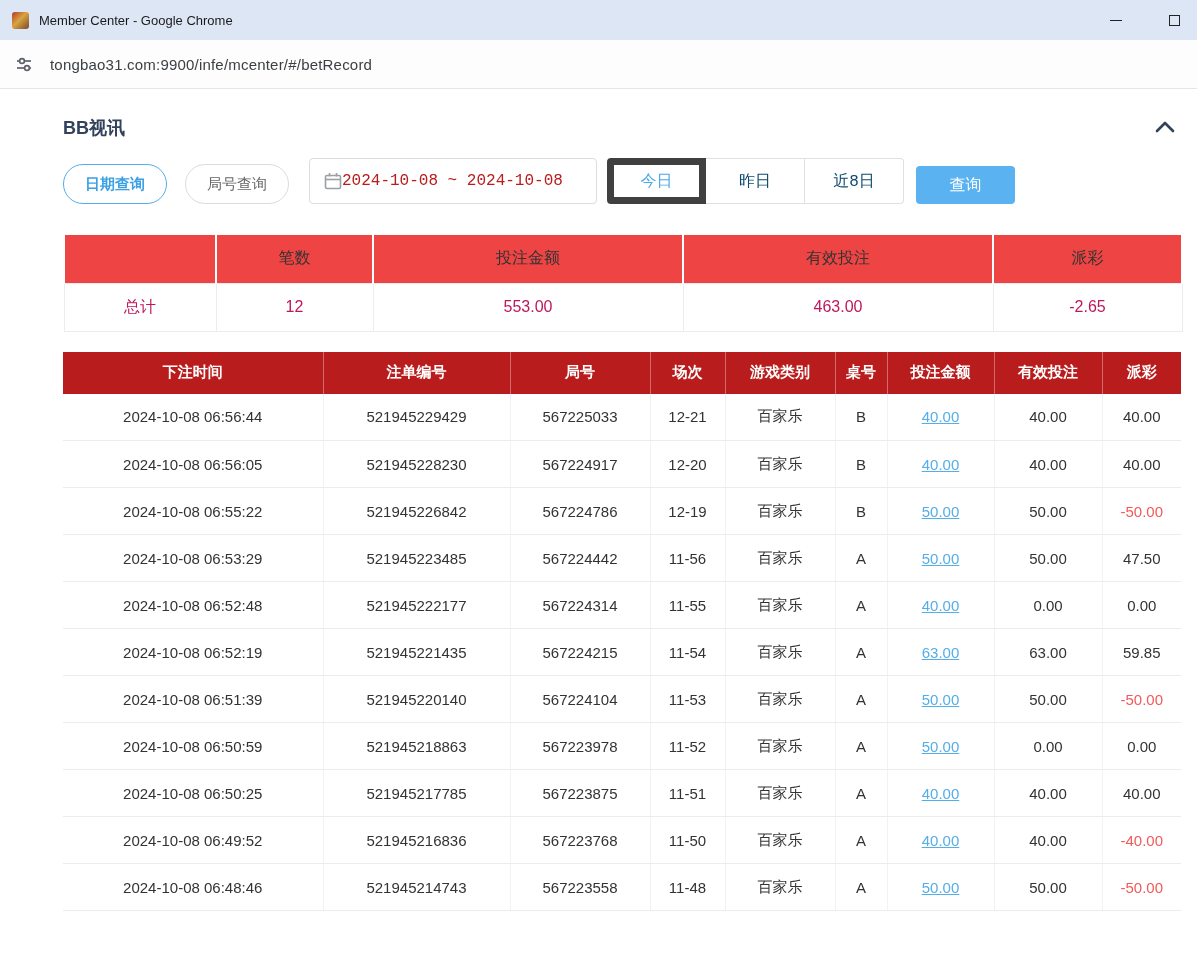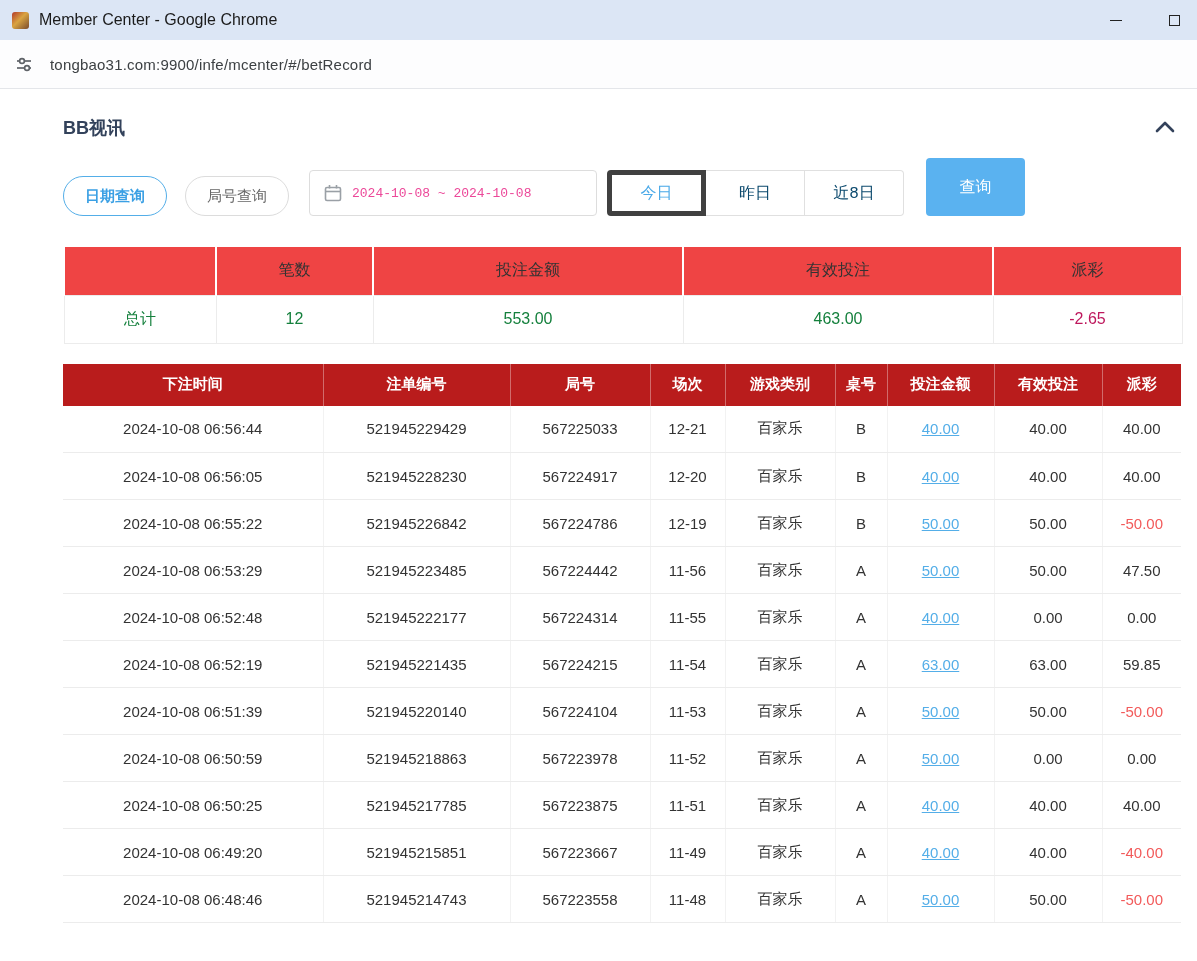--- a/index.html
+++ b/index.html
@@ -8,21 +8,21 @@
   
   .titlebar {
     height:40px; background:#dce6f5; display:flex; align-items:center;
     padding:0 12px; position:relative;
   }
   .favicon {
     width:17px; height:17px; border-radius:3px;
     background:linear-gradient(135deg,#b33a2a 0%, #d9a441 45%, #7a4a2b 100%);
     flex:0 0 auto;
   }
-  .title-text { font-size:16px; color:#1b1b1b; margin-left:10px; }
+  .title-text { font-size:13px; color:#1b1b1b; margin-left:10px; }
   .win-controls { margin-left:auto; display:flex; align-items:center; gap:40px; padding-right:2px; }
   .win-btn { width:18px; height:18px; display:flex; align-items:center; justify-content:center; cursor:default; }
   .min-glyph { width:12px; height:0; border-top:1.6px solid #222; display:block; }
   .max-glyph { width:11px; height:11px; border:1.6px solid #222; display:block; }
 
   .urlbar {
     height:49px; background:#fdfdfe; border-bottom:1px solid #e4e6ea;
     display:flex; align-items:center; padding:0 14px;
   }
   .url-text { font-size:15px; color:#3c4043; margin-left:16px; letter-spacing:.2px; }
@@ -40,46 +40,46 @@
     height:40px; width:104px; border-radius:20px; background:#fff;
     font-size:15px; display:flex; align-items:center; justify-content:center; cursor:pointer;
   }
   .pill-active { border:1px solid #54aee8; color:#3ba0e4; font-weight:bold; }
   .pill-inactive { border:1px solid #dcdcdc; color:#666; margin-left:18px; }
 
   .date-box {
     margin-left:20px; height:46px; width:288px; border:1px solid #ddd; border-radius:4px;
     display:flex; align-items:center; padding:0 14px; background:#fff; cursor:pointer;
   }
-  .date-text { font-size:13px; color:#ec4899; margin-left:10px; }
+  .date-text { font-size:16px; color:#b91c1c; }
 
   .range-group { display:flex; margin-left:10px; height:46px; }
   .range-btn {
     width:99px; height:46px; background:#fff; font-size:16px;
     display:flex; align-items:center; justify-content:center; cursor:pointer;
     border:1px solid #e0e0e0; border-left-width:0; color:#0c4a6e;
   }
   .range-btn:first-child { border-left-width:1px; border-radius:4px 0 0 4px; }
   .range-btn:last-child { border-radius:0 4px 4px 0; }
-  .range-btn.active { border:5px solid #404040; color:#4aa9e8; }
+  .range-btn.active { border:7px solid #404040; color:#4aa9e8; }
 
   .search-btn {
-    margin-left:22px; width:99px; height:58px; border:none; border-radius:4px;
+    margin-left:12px; width:99px; height:38px; border:none; border-radius:4px;
     background:#5ab2f0; color:#fff; font-size:16px; cursor:pointer;
     display:flex; align-items:center; justify-content:center; font-family:inherit;
   }
 
   
   .summary-table { margin-top:29px; width:1118px; border-collapse:collapse; table-layout:fixed; }
   .summary-table th {
     height:49px; background:#ef4444; font-size:16px; font-weight:normal; color:#333;
     border:2px solid #fff; border-bottom:none;
   }
   .summary-table td {
-    height:48px; background:#fff; font-size:16px; color:#15803d; text-align:center;
+    height:48px; background:#fff; font-size:16px; color:#be185d; text-align:center;
     border:1px solid #ececec;
   }
   .summary-table td.neg { color:#be185d; }
 
   
   .bet-table { margin-top:20px; width:1118px; border-collapse:collapse; table-layout:fixed; }
   .bet-table thead th {
     height:42px; background:#b91c1c; color:#fff; font-size:15px; font-weight:bold;
     border-right:1px solid rgba(255,255,255,.35); text-align:center;
   }
@@ -299,24 +299,24 @@
           <td>521945217785</td>
           <td>567223875</td>
           <td>11-51</td>
           <td>百家乐</td>
           <td>A</td>
           <td><a class="amount-link">40.00</a></td>
           <td>40.00</td>
           <td>40.00</td>
         </tr>
         <tr>
-          <td>2024-10-08 06:49:20</td>
-          <td>521945215851</td>
-          <td>567223667</td>
-          <td>11-49</td>
+          <td>2024-10-08 06:49:52</td>
+          <td>521945216836</td>
+          <td>567223768</td>
+          <td>11-50</td>
           <td>百家乐</td>
           <td>A</td>
           <td><a class="amount-link">40.00</a></td>
           <td>40.00</td>
           <td class="neg">-40.00</td>
         </tr>
         <tr>
           <td>2024-10-08 06:48:46</td>
           <td>521945214743</td>
           <td>567223558</td>

